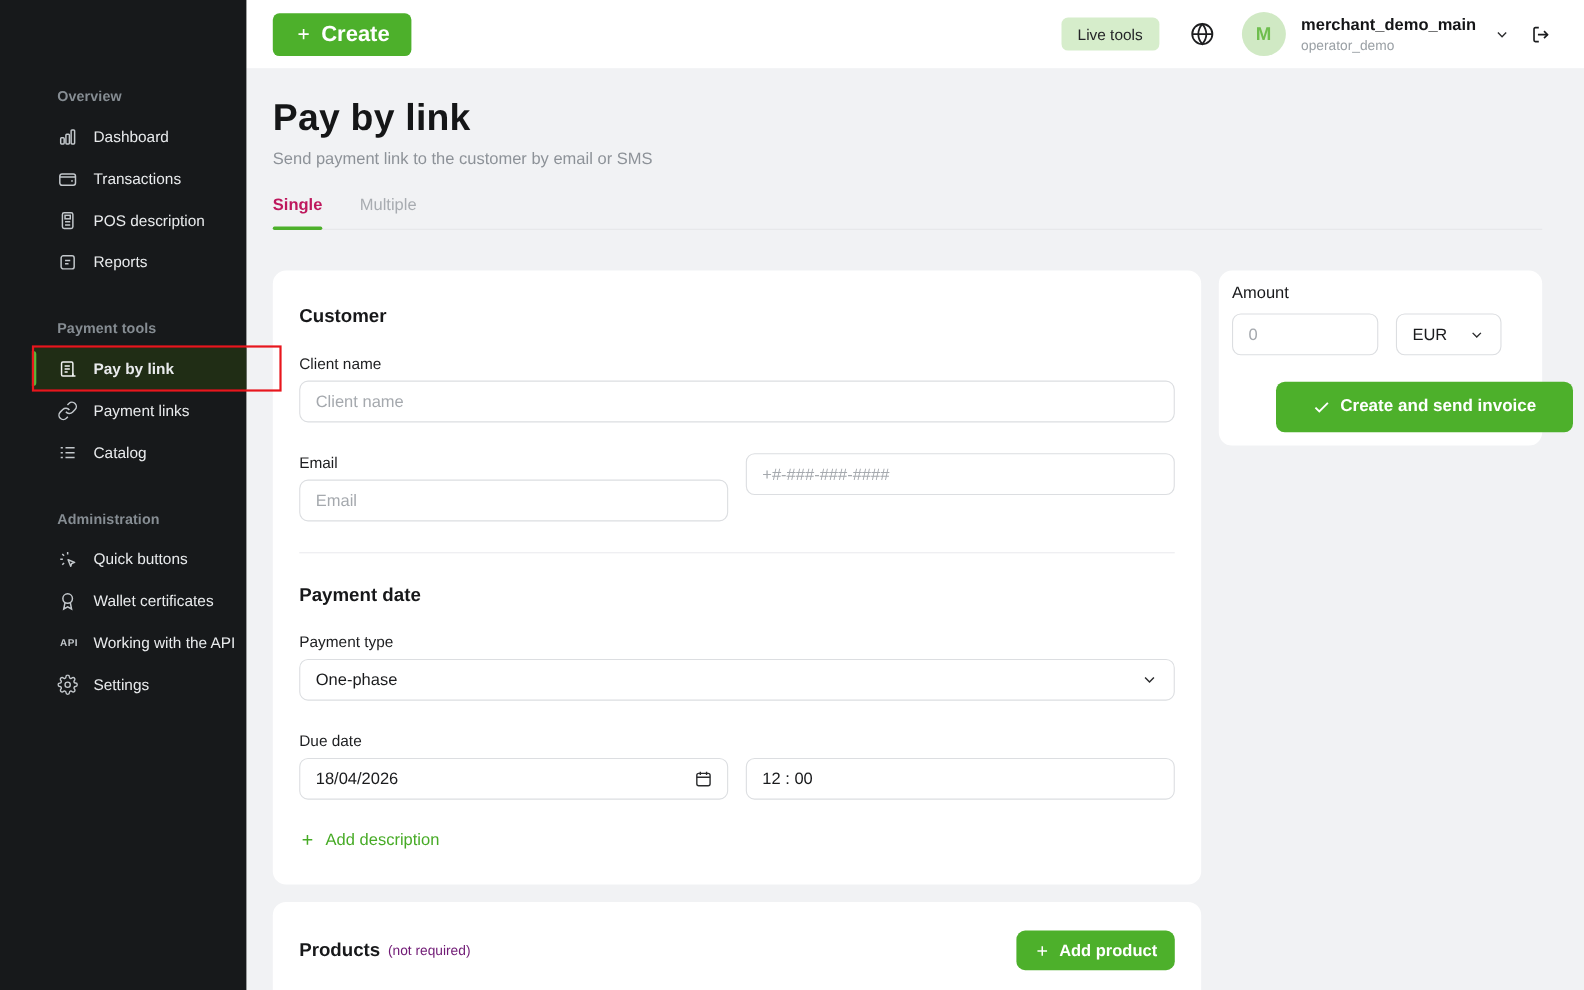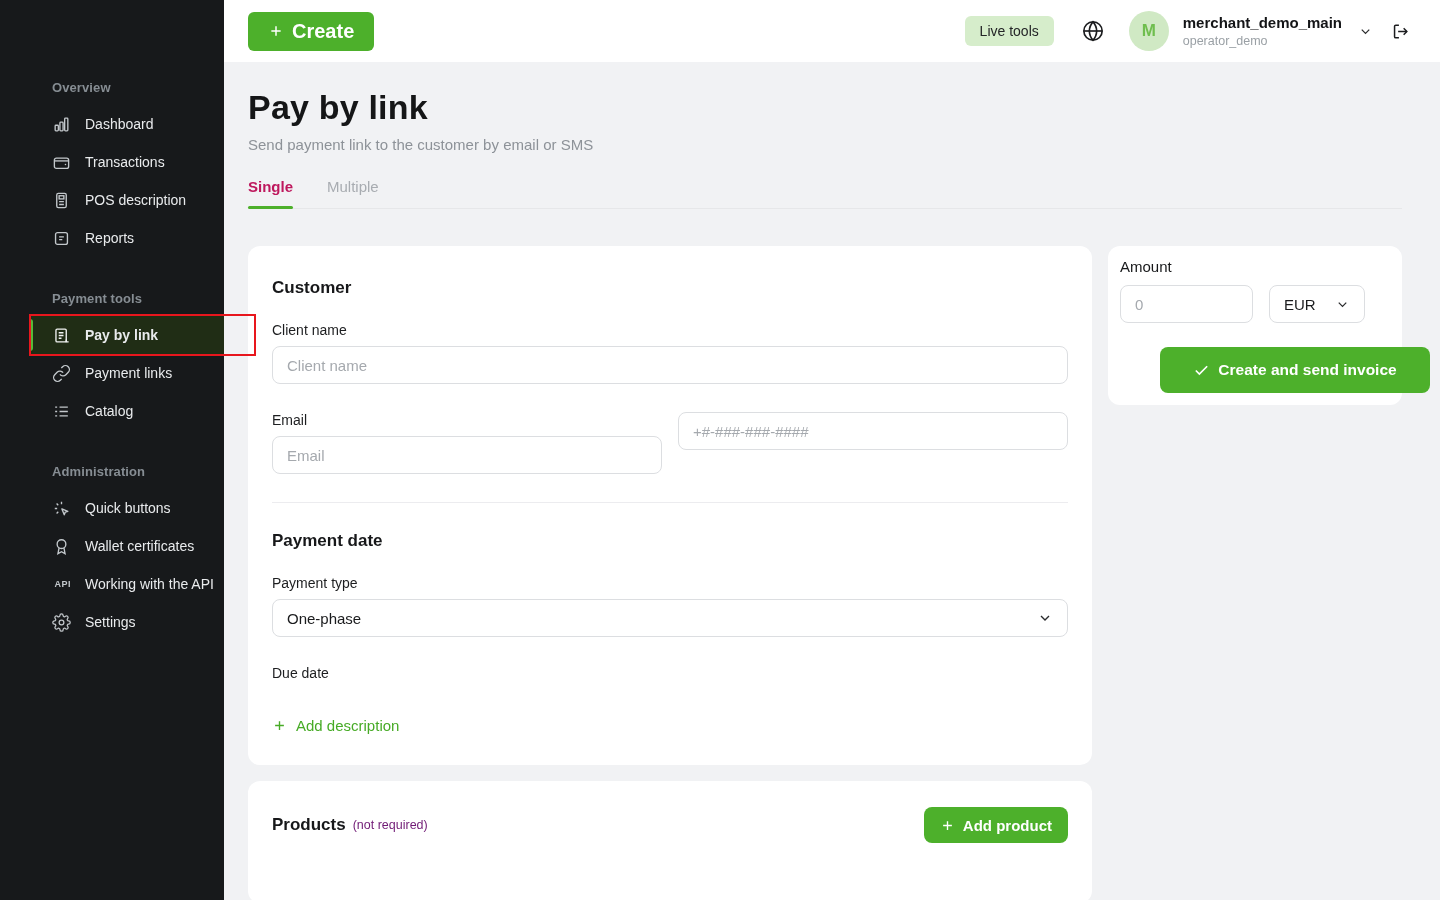--- a/index.html
+++ b/index.html
@@ -284,20 +284,34 @@
                 <span>
                   <svg width="16" height="16" viewBox="0 0 24 24" fill="none" stroke="#2a2b2d" stroke-width="2">
                       <path d="M6 9l6 6 6-6"></path>
                     </svg>
                 </span>
               </div>
             </div>
 
             <div class="mt28">
               <div class="field-label">Due date</div>
+              <div class="two-col">
+                <div class="icon-input">
+                  <input class="input" type="text" value="18/04/2026" style="">
+                  <span class="input-icon">
+                    <svg width="17" height="17" viewBox="0 0 24 24" fill="none" stroke="currentColor" stroke-width="1.8">
+                        <rect x="3.5" y="5" width="17" height="16" rx="2.5"></rect>
+                        <path d="M8 3v4M16 3v4M3.5 10h17"></path>
+                      </svg>
+                  </span>
+                </div>
+                <div>
+                  <input class="input" type="text" value="12 : 00" style="">
+                </div>
+              </div>
             </div>
 
             <div class="link-green">
               <span>
                   <svg width="15" height="15" viewBox="0 0 24 24" fill="none" stroke="#47ab26" stroke-width="2.2">
                     <path d="M12 5v14M5 12h14"></path>
                   </svg>
                 </span>
               <span>Add description</span>
             </div>

